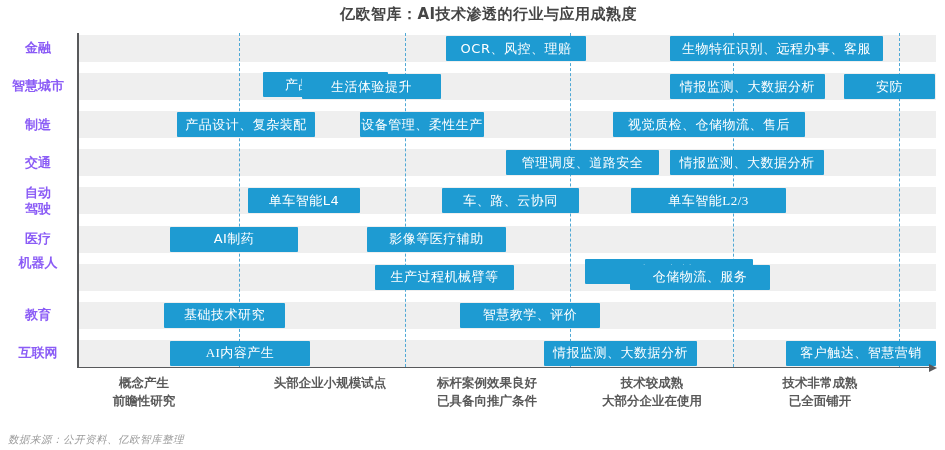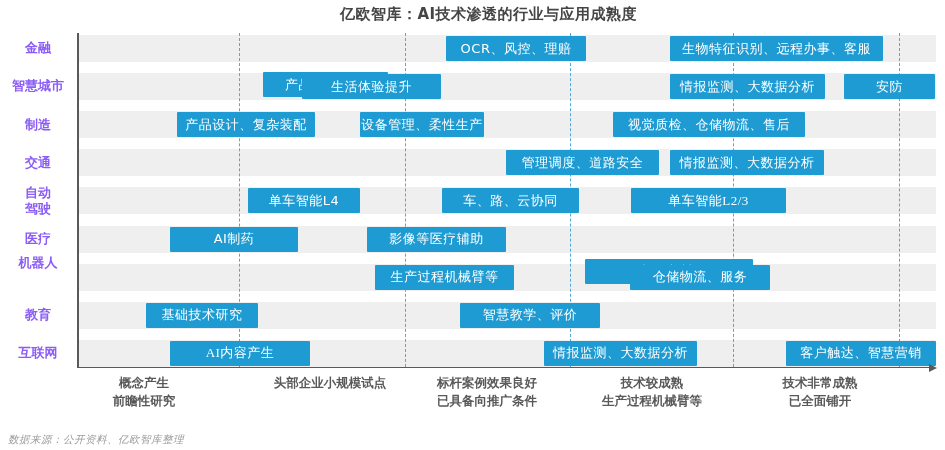--- a/index.html
+++ b/index.html
@@ -59,39 +59,39 @@
       <div class="row-label" style="top: 225.5px;">医疗</div>
       <div class="app-box" style="top: 226.5px; left: 170px; width: 128px;">AI制药</div>
       <div class="app-box" style="top: 226.5px; left: 367px; width: 139px;">影像等医疗辅助</div>
       <div class="app-box" style="top: 226.5px; left: 585px; width: 168px; margin-top: 32px;">远程问诊</div>
       <div class="row-band" style="top: 263.6px;"></div>
       <div class="row-label" style="top: 250px;">机器人</div>
       <div class="app-box" style="top: 264.6px; left: 375px; width: 139px;">生产过程机械臂等</div>
       <div class="app-box" style="top: 264.6px; left: 610px; width: 140px; margin-left: 20px;">仓储物流、服务</div>
       <div class="row-band" style="top: 301.7px;"></div>
       <div class="row-label" style="top: 301.7px;">教育</div>
-      <div class="app-box" style="top: 302.7px; left: 146px; width: 112px;">基础技术研究</div>
+      <div class="app-box" style="top: 302.7px; left: 164px; width: 121px;">基础技术研究</div>
       <div class="app-box" style="top: 302.7px; left: 460px; width: 140px;">智慧教学、评价</div>
       <div class="row-band" style="top: 339.8px;"></div>
       <div class="row-label" style="top: 339.8px;">互联网</div>
       <div class="app-box" style="top: 340.8px; left: 170px; width: 140px; font-family: Liberation Serif, serif;">AI内容产生</div>
       <div class="app-box" style="top: 340.8px; left: 544px; width: 153px;">情报监测、大数据分析</div>
       <div class="app-box" style="top: 340.8px; left: 786px; width: 150px;">客户触达、智慧营销</div>
       <div class="dash-line" style="left: 239px;"></div>
       <div class="dash-line" style="left: 405px;"></div>
       <div class="dash-line" style="left: 570px;"></div>
       <div class="dash-line" style="left: 733px;"></div>
       <div class="dash-line" style="left: 899px;"></div>
       <div class="stage-label" style="left: 240px;">头部企业小规模试点</div>
       <div class="stage-label" style="left: 54px;">概念产生
 前瞻性研究</div>
       <div class="stage-label" style="left: 397px;">标杆案例效果良好
 已具备向推广条件</div>
       <div class="stage-label" style="left: 562px;">技术较成熟
-生产过程机械臂等</div>
+大部分企业在使用</div>
       <div class="stage-label" style="left: 730px;">技术非常成熟
 已全面铺开</div>
     </div>
   <div class="axis-y"></div>
   <div class="axis-x"></div>
   <div class="axis-arrow"></div>
   <div class="source-note">数据来源：公开资料、亿欧智库整理</div>
 </div>
 
 </body></html>

